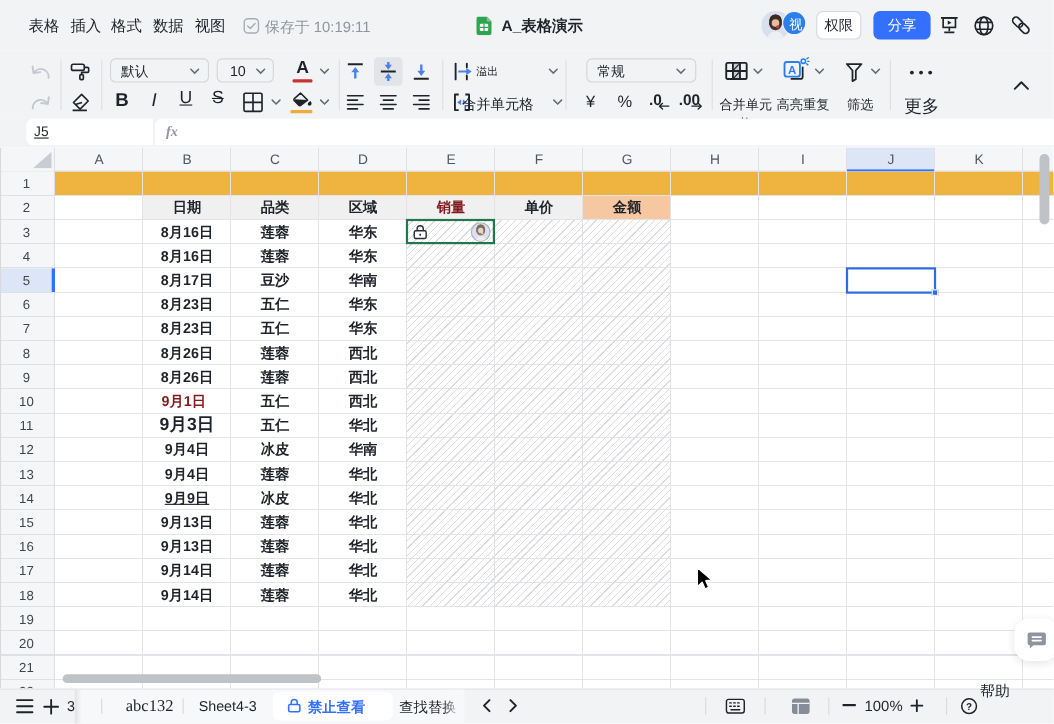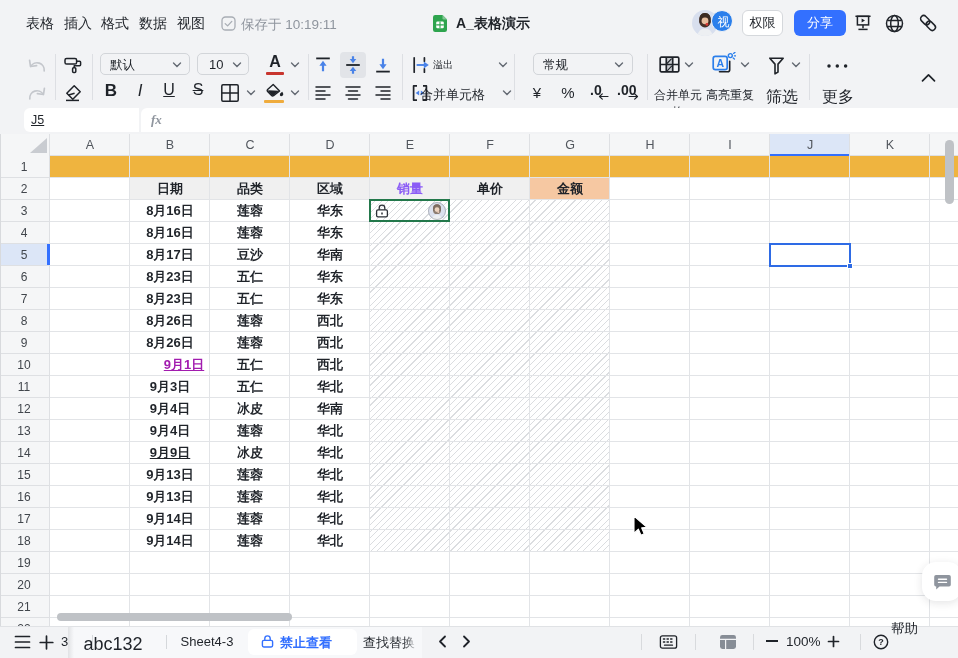--- a/index.html
+++ b/index.html
@@ -230,21 +230,21 @@
 <svg class="ab" style="left:740px;top:61px;" width="10" height="8" viewBox="0 0 10 8">
       <path d="M1.5 2 L5 5.5 L8.5 2" fill="none" stroke="#646A73" stroke-width="1.4" stroke-linecap="round"></path>
     </svg>
 <div class="ab ct" style="left:702px;top:87px;width:56px;font-size:12px;">高亮重复</div>
 <svg class="ab" style="left:768px;top:56px;" width="17" height="19" viewBox="0 0 17 19">
       <path d="M1.8 2.2 h13.4 l-5.2 5.9 v8.0 l-3.0 1.7 v-9.7 z" fill="none" stroke="#1F2329" stroke-width="1.6" stroke-linejoin="round"></path>
     </svg>
 <svg class="ab" style="left:791px;top:61px;" width="10" height="8" viewBox="0 0 10 8">
       <path d="M1.5 2 L5 5.5 L8.5 2" fill="none" stroke="#646A73" stroke-width="1.4" stroke-linecap="round"></path>
     </svg>
-<div class="ab ct" style="left:754px;top:87px;width:56px;font-size:16px;">筛选</div>
+<div class="ab ct" style="left:754px;top:87px;width:56px;font-size:12px;">筛选</div>
 <svg class="ab" style="left:825px;top:61.5px;" width="24" height="8" viewBox="0 0 24 8">
       <g fill="#1F2329">
         <circle cx="4" cy="4" r="1.75"></circle>
         <circle cx="12.3" cy="4" r="1.75"></circle>
         <circle cx="20.6" cy="4" r="1.75"></circle>
       </g>
     </svg>
 <div class="ab ct" style="left:810px;top:87px;width:56px;font-size:16px;">更多</div>
 <svg class="ab" style="left:920px;top:72px;" width="17" height="12" viewBox="0 0 17 12">
       <path d="M2.5 8.8 L8.5 2.8 L14.5 8.8" fill="none" stroke="#1F2329" stroke-width="1.7" stroke-linecap="round" stroke-linejoin="round"></path>
@@ -298,21 +298,21 @@
 <div class="ab" style="left:50px;top:22px;width:908px;height:22px;background:#EFB43F;"></div>
 <div class="ab" style="left:130px;top:44px;width:400px;height:22px;background:#F0F0F0;"></div>
 <div class="ab" style="left:530px;top:44px;width:80px;height:22px;background:#F6C8A2;"></div>
 <div class="ab" style="left:370px;top:66px;width:240px;height:352px;background:repeating-linear-gradient(135deg,#FFFFFF 0px,#FFFFFF 3.85px,#DBDDE0 3.85px,#DBDDE0 4.7px);"></div>
 <div class="ab" style="left:50px;top:22px;width:908px;height:470px;background-image:repeating-linear-gradient(to right,transparent 0,transparent 79px,#E2E4E7 79px,#E2E4E7 80px),repeating-linear-gradient(to bottom,transparent 0,transparent 21px,#E2E4E7 21px,#E2E4E7 22px);"></div>
 <div class="ab" style="left:50px;top:0;width:908px;height:22px;background-image:repeating-linear-gradient(to right,transparent 0,transparent 79px,#DEE0E3 79px,#DEE0E3 80px);"></div>
 <div class="ab" style="left:0;top:22px;width:50px;height:470px;background-image:repeating-linear-gradient(to bottom,transparent 0,transparent 21px,#DEE0E3 21px,#DEE0E3 22px);"></div>
 <div class="ab ct" style="left:130px;top:44px;width:80px;height:22px;line-height:22px;font-size:13px;font-weight:bold;color:#1F2329;">日期</div>
 <div class="ab ct" style="left:210px;top:44px;width:80px;height:22px;line-height:22px;font-size:13px;font-weight:bold;color:#1F2329;">品类</div>
 <div class="ab ct" style="left:290px;top:44px;width:80px;height:22px;line-height:22px;font-size:13px;font-weight:bold;color:#1F2329;">区域</div>
-<div class="ab ct" style="left:370px;top:44px;width:80px;height:22px;line-height:22px;font-size:13px;font-weight:bold;color:#8b5cf6;">销量</div>
+<div class="ab ct" style="left:370px;top:44px;width:80px;height:22px;line-height:22px;font-size:13px;font-weight:bold;color:#7f1d1d;">销量</div>
 <div class="ab ct" style="left:450px;top:44px;width:80px;height:22px;line-height:22px;font-size:13px;font-weight:bold;color:#1F2329;">单价</div>
 <div class="ab ct" style="left:530px;top:44px;width:80px;height:22px;line-height:22px;font-size:13px;font-weight:bold;color:#1F2329;">金额</div>
 <div class="ab ct" style="left:130px;top:66px;width:80px;height:22px;line-height:22px;font-size:13px;font-weight:bold;color:#1F2329;">8月16日</div>
 <div class="ab ct" style="left:210px;top:66px;width:80px;height:22px;line-height:22px;font-size:13px;font-weight:bold;color:#1F2329;">莲蓉</div>
 <div class="ab ct" style="left:290px;top:66px;width:80px;height:22px;line-height:22px;font-size:13px;font-weight:bold;color:#1F2329;">华东</div>
 <div class="ab ct" style="left:130px;top:88px;width:80px;height:22px;line-height:22px;font-size:13px;font-weight:bold;color:#1F2329;">8月16日</div>
 <div class="ab ct" style="left:210px;top:88px;width:80px;height:22px;line-height:22px;font-size:13px;font-weight:bold;color:#1F2329;">莲蓉</div>
 <div class="ab ct" style="left:290px;top:88px;width:80px;height:22px;line-height:22px;font-size:13px;font-weight:bold;color:#1F2329;">华东</div>
 <div class="ab ct" style="left:130px;top:110px;width:80px;height:22px;line-height:22px;font-size:13px;font-weight:bold;color:#1F2329;">8月17日</div>
 <div class="ab ct" style="left:210px;top:110px;width:80px;height:22px;line-height:22px;font-size:13px;font-weight:bold;color:#1F2329;">豆沙</div>
@@ -322,24 +322,24 @@
 <div class="ab ct" style="left:290px;top:132px;width:80px;height:22px;line-height:22px;font-size:13px;font-weight:bold;color:#1F2329;">华东</div>
 <div class="ab ct" style="left:130px;top:154px;width:80px;height:22px;line-height:22px;font-size:13px;font-weight:bold;color:#1F2329;">8月23日</div>
 <div class="ab ct" style="left:210px;top:154px;width:80px;height:22px;line-height:22px;font-size:13px;font-weight:bold;color:#1F2329;">五仁</div>
 <div class="ab ct" style="left:290px;top:154px;width:80px;height:22px;line-height:22px;font-size:13px;font-weight:bold;color:#1F2329;">华东</div>
 <div class="ab ct" style="left:130px;top:176px;width:80px;height:22px;line-height:22px;font-size:13px;font-weight:bold;color:#1F2329;">8月26日</div>
 <div class="ab ct" style="left:210px;top:176px;width:80px;height:22px;line-height:22px;font-size:13px;font-weight:bold;color:#1F2329;">莲蓉</div>
 <div class="ab ct" style="left:290px;top:176px;width:80px;height:22px;line-height:22px;font-size:13px;font-weight:bold;color:#1F2329;">西北</div>
 <div class="ab ct" style="left:130px;top:198px;width:80px;height:22px;line-height:22px;font-size:13px;font-weight:bold;color:#1F2329;">8月26日</div>
 <div class="ab ct" style="left:210px;top:198px;width:80px;height:22px;line-height:22px;font-size:13px;font-weight:bold;color:#1F2329;">莲蓉</div>
 <div class="ab ct" style="left:290px;top:198px;width:80px;height:22px;line-height:22px;font-size:13px;font-weight:bold;color:#1F2329;">西北</div>
-<div class="ab ct" style="left:144px;top:220px;width:80px;height:22px;line-height:22px;font-size:13px;font-weight:bold;color:#a21caf;text-decoration:underline;">9月1日</div>
+<div class="ab ct" style="left:127px;top:220px;width:80px;height:22px;line-height:22px;font-size:13px;font-weight:bold;color:#7f1d1d;">9月1日</div>
 <div class="ab ct" style="left:210px;top:220px;width:80px;height:22px;line-height:22px;font-size:13px;font-weight:bold;color:#1F2329;">五仁</div>
 <div class="ab ct" style="left:290px;top:220px;width:80px;height:22px;line-height:22px;font-size:13px;font-weight:bold;color:#1F2329;">西北</div>
-<div class="ab ct" style="left:130px;top:242px;width:80px;height:22px;line-height:22px;font-size:13px;font-weight:bold;color:#1F2329;">9月3日</div>
+<div class="ab ct" style="left:130px;top:242px;width:80px;height:22px;line-height:22px;font-size:16px;font-weight:bold;color:#1F2329;">9月3日</div>
 <div class="ab ct" style="left:210px;top:242px;width:80px;height:22px;line-height:22px;font-size:13px;font-weight:bold;color:#1F2329;">五仁</div>
 <div class="ab ct" style="left:290px;top:242px;width:80px;height:22px;line-height:22px;font-size:13px;font-weight:bold;color:#1F2329;">华北</div>
 <div class="ab ct" style="left:130px;top:264px;width:80px;height:22px;line-height:22px;font-size:13px;font-weight:bold;color:#1F2329;">9月4日</div>
 <div class="ab ct" style="left:210px;top:264px;width:80px;height:22px;line-height:22px;font-size:13px;font-weight:bold;color:#1F2329;">冰皮</div>
 <div class="ab ct" style="left:290px;top:264px;width:80px;height:22px;line-height:22px;font-size:13px;font-weight:bold;color:#1F2329;">华南</div>
 <div class="ab ct" style="left:130px;top:286px;width:80px;height:22px;line-height:22px;font-size:13px;font-weight:bold;color:#1F2329;">9月4日</div>
 <div class="ab ct" style="left:210px;top:286px;width:80px;height:22px;line-height:22px;font-size:13px;font-weight:bold;color:#1F2329;">莲蓉</div>
 <div class="ab ct" style="left:290px;top:286px;width:80px;height:22px;line-height:22px;font-size:13px;font-weight:bold;color:#1F2329;">华北</div>
 <div class="ab ct" style="left:130px;top:308px;width:80px;height:22px;line-height:22px;font-size:13px;font-weight:bold;color:#1F2329;text-decoration:underline;">9月9日</div>
 <div class="ab ct" style="left:210px;top:308px;width:80px;height:22px;line-height:22px;font-size:13px;font-weight:bold;color:#1F2329;">冰皮</div>
@@ -401,21 +401,21 @@
       <g stroke="#1F2329" stroke-width="1.7" stroke-linecap="round">
         <path d="M1.5 2.5 h14 M1.5 8 h14 M1.5 13.5 h14"></path>
       </g>
     </svg>
 <svg class="ab" style="left:39px;top:635px;" width="15" height="15" viewBox="0 0 15 15">
       <g stroke="#1F2329" stroke-width="1.7" stroke-linecap="round">
         <path d="M7.5 1.2 v12.6 M1.2 7.5 h12.6"></path>
       </g>
     </svg>
 <div class="ab" style="left:61px;top:634px;font-size:13px;color:#1F2329;">3</div>
-<div class="ab ct" style="left:80px;top:634px;width:66px;font-size:18px;">abc132</div>
+<div class="ab ct" style="left:103px;top:634px;width:66px;font-size:15px;font-family:Liberation Serif, serif;">abc132</div>
 <div class="ab" style="left:92px;top:635px;width:1px;height:14px;background:#D5D8DB;"></div>
 <div class="ab" style="left:166px;top:635px;width:1px;height:14px;background:#D5D8DB;"></div>
 <div class="ab ct" style="left:172px;top:634px;width:70px;font-size:13px;">Sheet4-3</div>
 <div class="ab" style="left:248px;top:629px;width:109px;height:26px;background:#fff;border-radius:6px;"></div>
 <svg class="ab" style="left:260px;top:634px;" width="15" height="15" viewBox="0 0 15 15">
       <g fill="none" stroke="#3370FF" stroke-width="1.4">
         <rect x="2.4" y="6.4" width="10.2" height="6.6" rx="1.4"></rect>
         <path d="M4.8 6.4 V4.6 a2.7 2.7 0 0 1 5.4 0 v1.8"></path>
       </g>
     </svg>

